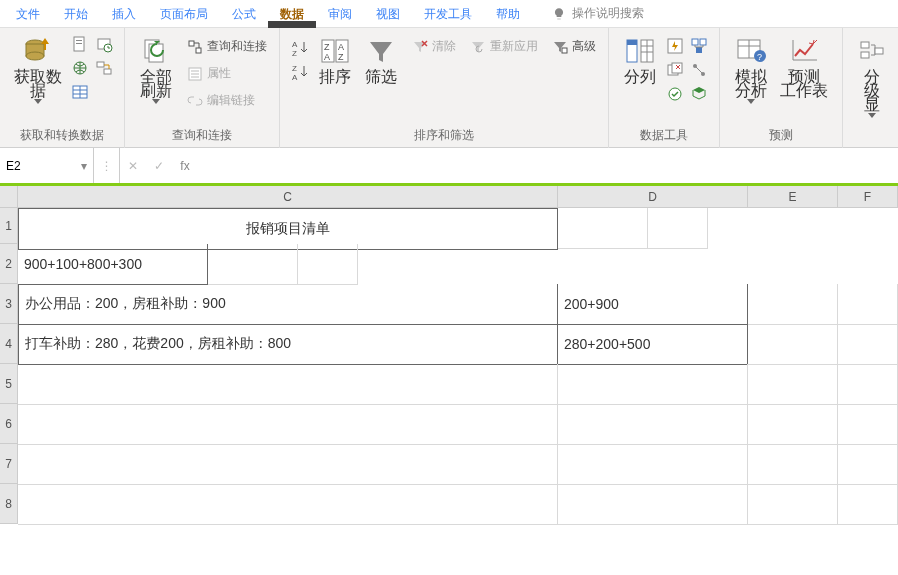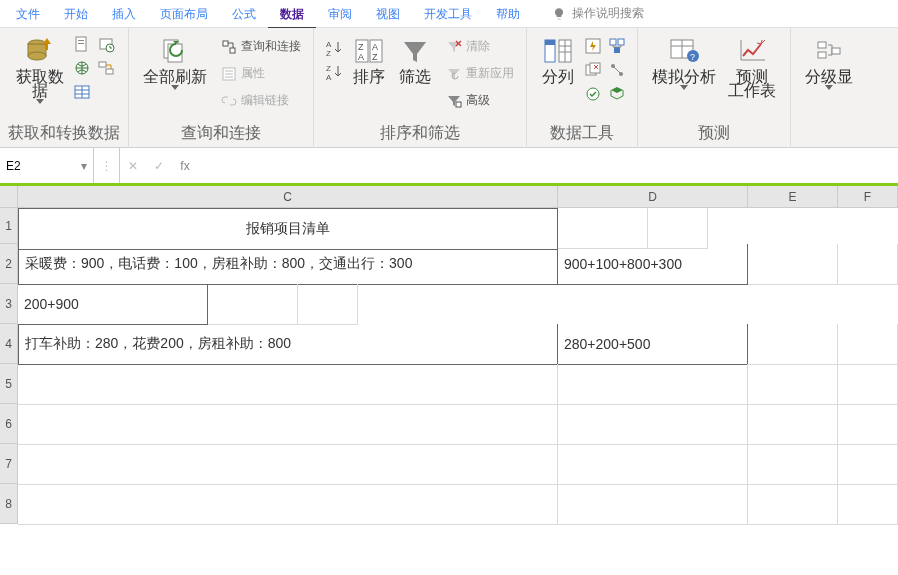--- a/index.html
+++ b/index.html
@@ -22,23 +22,23 @@
   border-bottom: 1px solid #e0e0e0;
 }
 .menubar .tab {
   padding: 4px 12px;
   color: #3b82f6;
   cursor: pointer;
   height: 28px;
   line-height: 20px;
 }
 .menubar .tab.active {
-  color: #4c1d95;
+  color: #a16207;
   font-weight: bold;
-  border-bottom: 1px solid #404040;
+  border-bottom: 7px solid #404040;
 }
 .menubar .help-search {
   display: flex;
   align-items: center;
   margin-left: 20px;
   color: #888;
 }
 .menubar .bulb {
   fill: #888;
   margin-right: 6px;
@@ -59,21 +59,21 @@
   padding: 4px 8px 2px 8px;
   height: 120px;
 }
 .group-body {
   flex: 1;
   display: flex;
   align-items: flex-start;
 }
 .group-label {
   color: #666;
-  font-size: 16px;
+  font-size: 12px;
   padding-bottom: 2px;
   text-align: center;
 }
 .vbtn {
   display: flex;
   flex-direction: column;
   align-items: center;
   padding: 2px 6px;
   cursor: pointer;
 }
@@ -353,21 +353,21 @@
             <text x="20" y="26" font-size="9" fill="#555">Z</text>
           </svg>
         <div class="cap">排序</div>
       </div>
       <div class="vbtn">
         <svg width="34" height="34" viewBox="0 0 34 34">
             <path d="M6 8 h22 l-9 12 v8 l-4 -2 v-6 z" fill="#888"></path>
           </svg>
         <div class="cap">筛选</div>
       </div>
-      <div style="display:flex;flex-direction:column;gap:6px;margin-left:4px;margin-top:4px;">
+      <div style="display:flex;flex-direction:row;gap:6px;margin-left:4px;margin-top:4px;">
         <div class="small-row disabled">
           <svg width="16" height="16" viewBox="0 0 16 16">
               <path d="M2 3 h12 l-5 6 v4 l-2 -1 v-3 z" fill="#ccc"></path>
               <line x1="10" y1="2" x2="15" y2="7" stroke="#c44" stroke-width="1.5"></line>
               <line x1="15" y1="2" x2="10" y2="7" stroke="#c44" stroke-width="1.5"></line>
             </svg>
           <span class="txt">清除</span>
         </div>
         <div class="small-row disabled">
           <svg width="16" height="16" viewBox="0 0 16 16">
@@ -523,28 +523,28 @@
 
     <div class="row" style="height:36px;">
       <div class="rowhead">1</div>
       <div class="cell col-C hdr-cell tbl-border tbl-border-top tbl-border-bottom" style="border-left:1px solid #666;">报销项目清单</div>
       <div class="cell col-E"></div>
       <div class="cell col-F"></div>
     </div>
 
     <div class="row">
       <div class="rowhead">2</div>
-      <div class="cell col-C tbl-border tbl-border-bottom" style="border-left:1px solid #666;">采暖费：900，电话费：100，房租补助：800，交通出行：300</div>
       <div class="cell col-D tbl-border tbl-border-bottom">900+100+800+300</div>
       <div class="cell col-E"></div>
       <div class="cell col-F"></div>
     </div>
 
     <div class="row">
       <div class="rowhead">3</div>
+      <div class="cell col-C tbl-border tbl-border-bottom" style="border-left:1px solid #666;">办公用品：200，房租补助：900</div>
       <div class="cell col-D tbl-border tbl-border-bottom">200+900</div>
       <div class="cell col-E"></div>
       <div class="cell col-F"></div>
     </div>
 
     <div class="row">
       <div class="rowhead">4</div>
       <div class="cell col-C tbl-border tbl-border-bottom" style="border-left:1px solid #666;">打车补助：280，花费200，房租补助：800</div>
       <div class="cell col-D tbl-border tbl-border-bottom">280+200+500</div>
       <div class="cell col-E"></div>

